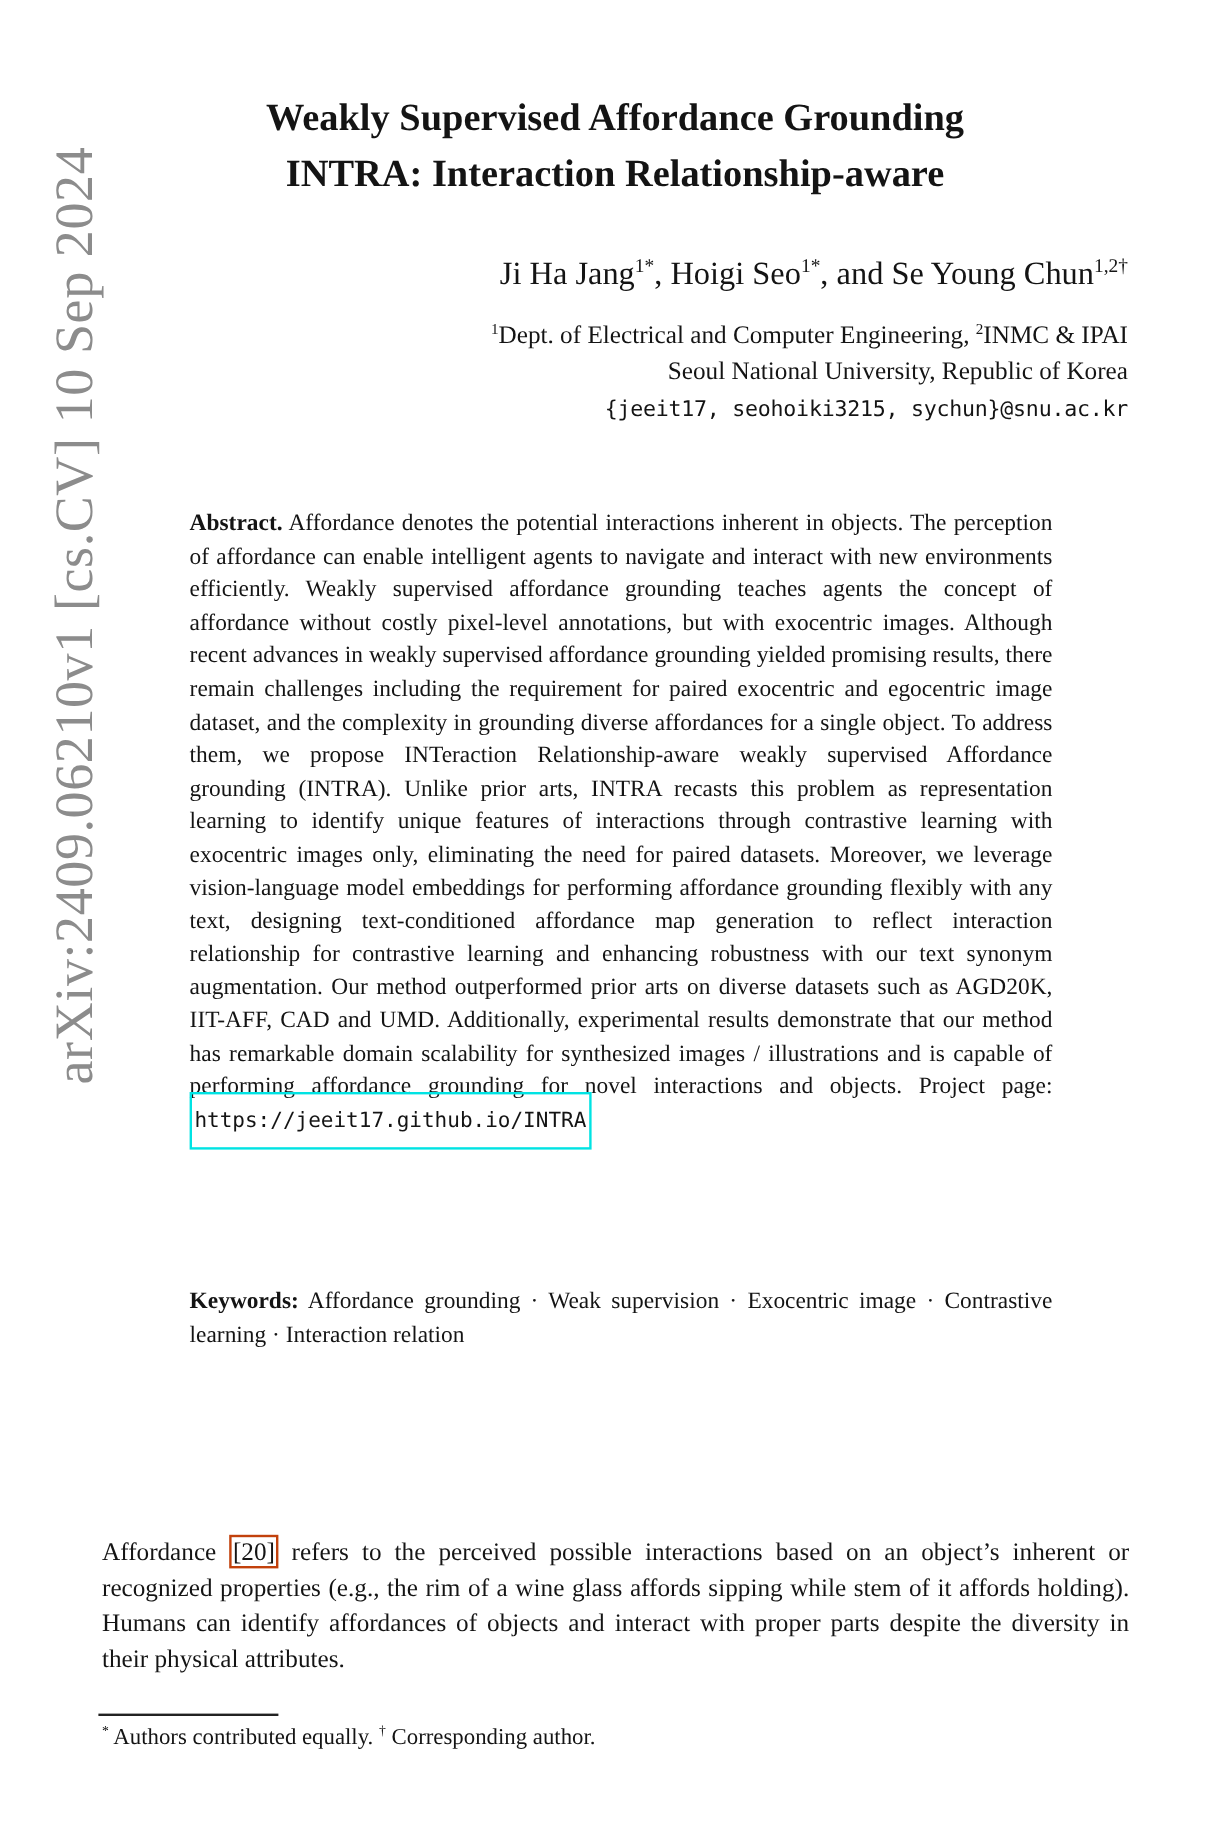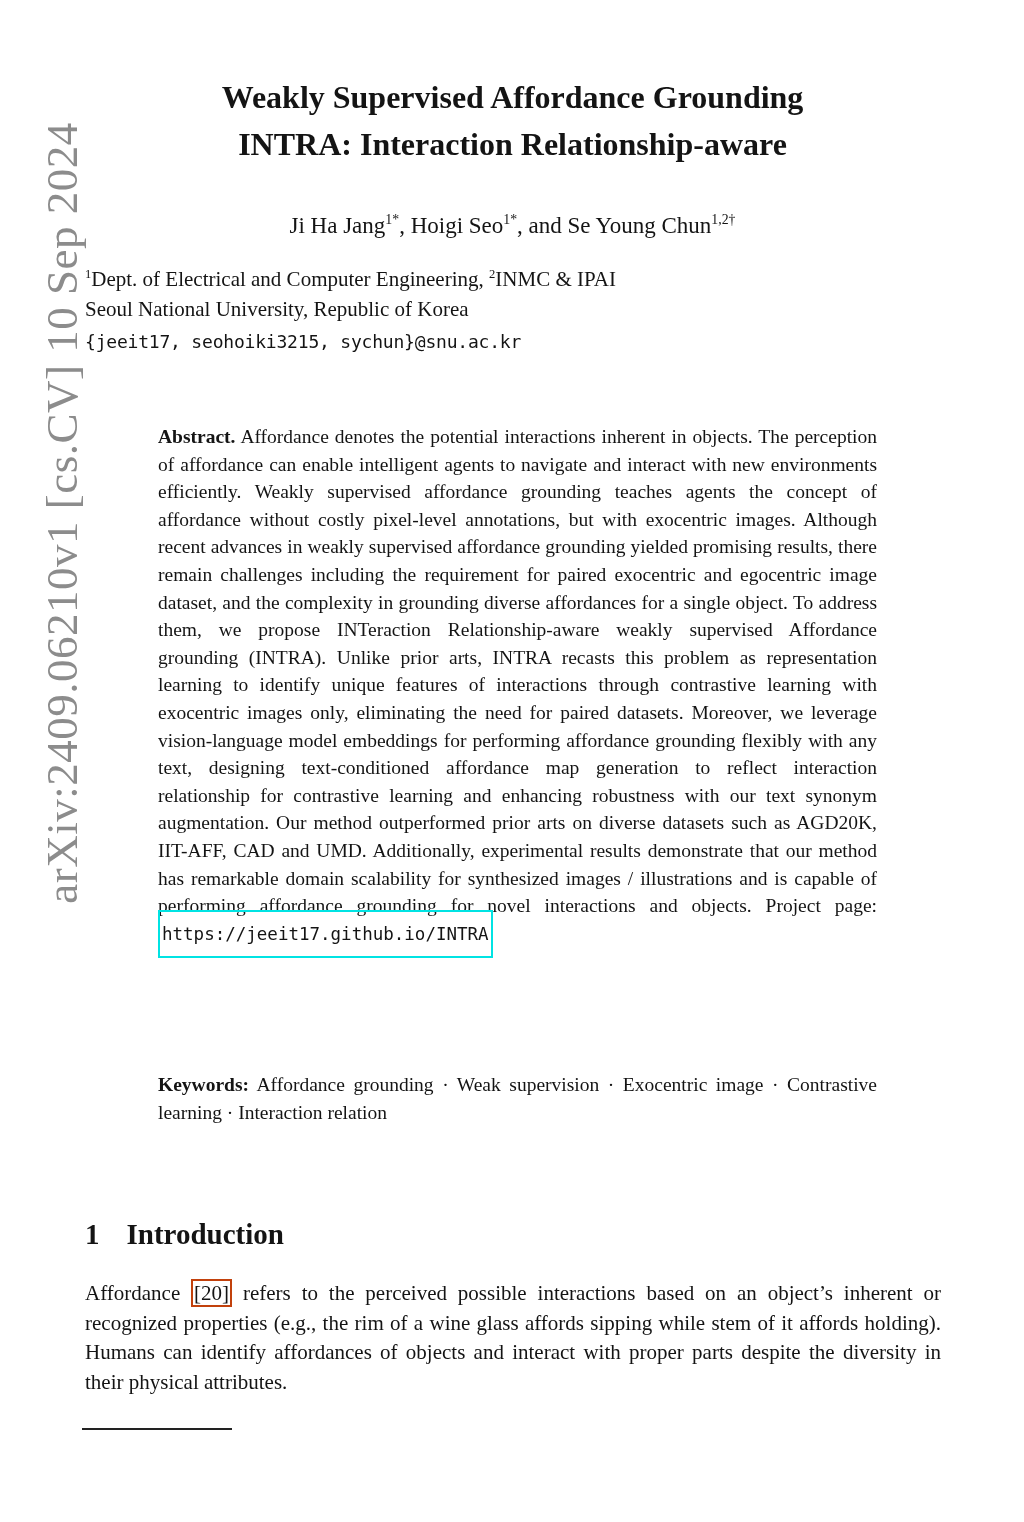--- a/index.html
+++ b/index.html
@@ -13,26 +13,26 @@
     transform:rotate(-90deg); transform-origin:0 0;
     font-size:45px; color:#8c8c8c; white-space:nowrap; text-align:center;
     letter-spacing:0.5px;
   }
   .title {
     position:absolute; left:85px; top:74px; width:855px;
     text-align:center; font-weight:bold; font-size:32px; line-height:47px;
   }
   .authors {
     position:absolute; left:85px; top:213px; width:855px;
-    text-align:center; font-size:23px;
+    text-align:right; font-size:27px;
   }
   sup { font-size:60%; vertical-align:super; line-height:0; }
   .affil {
     position:absolute; left:85px; top:264px; width:855px;
-    text-align:left; font-size:21px; line-height:30px;
+    text-align:right; font-size:21px; line-height:30px;
   }
   .email-line {
     font-family:"DejaVu Sans Mono", monospace; font-size:18px;
     margin-top:3px; letter-spacing:-0.2px;
   }
   .abstract {
     position:absolute; left:158px; top:423px; width:719px;
     font-size:19.5px; line-height:27.6px; text-align:justify;
   }
   .abstract .head { font-weight:bold;margin-top:32px; }
@@ -84,22 +84,20 @@
   <div class="affil">
     <div><sup>1</sup><span>Dept. of Electrical and Computer Engineering, </span><sup>2</sup><span>INMC &amp; IPAI</span></div>
     <div>Seoul National University, Republic of Korea</div>
     <div class="email-line">{jeeit17, seohoiki3215, sychun}@snu.ac.kr</div>
   </div>
 
   <div class="abstract"><span class="head">Abstract.</span><span> Affordance denotes the potential interactions inherent in objects. The perception of affordance can enable intelligent agents to navigate and interact with new environments efficiently. Weakly supervised affordance grounding teaches agents the concept of affordance without costly pixel-level annotations, but with exocentric images. Although recent advances in weakly supervised affordance grounding yielded promising results, there remain challenges including the requirement for paired exocentric and egocentric image dataset, and the complexity in grounding diverse affordances for a single object. To address them, we propose INTeraction Relationship-aware weakly supervised Affordance grounding (INTRA). Unlike prior arts, INTRA recasts this problem as representation learning to identify unique features of interactions through contrastive learning with exocentric images only, eliminating the need for paired datasets. Moreover, we leverage vision-language model embeddings for performing affordance grounding flexibly with any text, designing text-conditioned affordance map generation to reflect interaction relationship for contrastive learning and enhancing robustness with our text synonym augmentation. Our method outperformed prior arts on diverse datasets such as AGD20K, IIT-AFF, CAD and UMD. Additionally, experimental results demonstrate that our method has remarkable domain scalability for synthesized images / illustrations and is capable of performing affordance grounding for novel interactions and objects. </span><span>Project page: </span><span class="linkbox">https://jeeit17.github.io/INTRA</span></div>
 
   <div class="keywords"><span class="head">Keywords:</span><span> Affordance grounding · Weak supervision · Exocentric image · Contrastive learning · Interaction relation</span></div>
 
-  <div class="sec-heading">
-    <span class="num">1</span><span>Introduction</span>
-  </div>
 
   <div class="intro"><span>Affordance </span><span class="citebox">[20]</span><span> refers to the perceived possible interactions based on an object’s inherent or recognized properties (</span><span class="em">e.g.</span><span>, the rim of a wine glass affords sipping while stem of it affords holding). Humans can identify affordances of objects and interact with proper parts despite the diversity in their physical attributes.</span></div>
 
   <div class="footnote-rule"></div>
 
+  <div class="footnote"><sup>*</sup><span> Authors contributed equally. </span><sup>†</sup><span> Corresponding author.</span></div>
 
 </div>
 
 </body></html>

